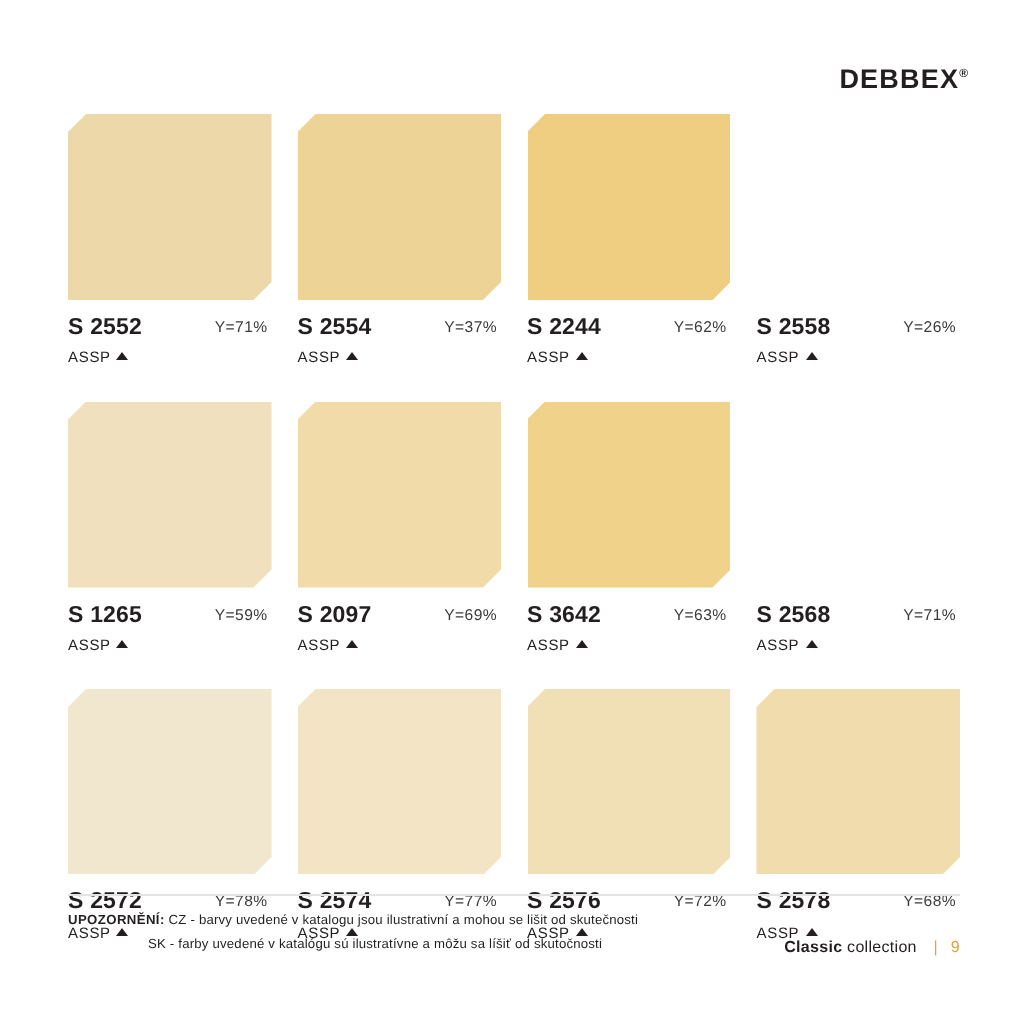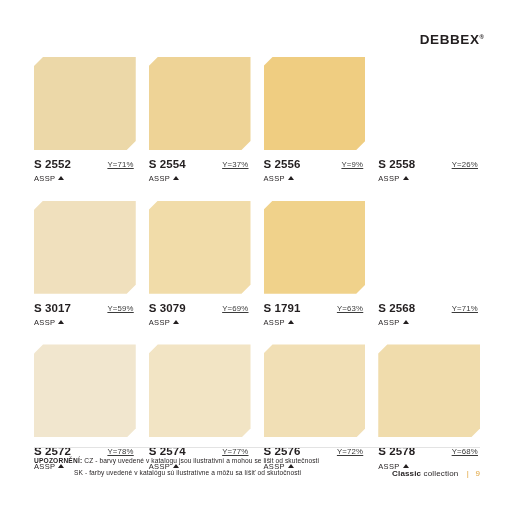--- a/index.html
+++ b/index.html
@@ -107,21 +107,20 @@
     top: -0.5px;
   }
   .yval {
     margin-left: auto;
     font-size: 7.8px;
     color: #3b3b3b;
     letter-spacing: 0.2px;
     white-space: nowrap;
     position: relative;
     top: -1px;
-    text-decoration: underline;
   }
 
   
   .divider {
     position: absolute;
     left: 34px;
     right: 30px;
     top: 447px;
     height: 1px;
     background: #e3e3e3;
@@ -204,27 +203,27 @@
           </div>
         </div>
         <div class="yval">Y=37%</div>
       </div>
     </div>
 
     <div class="cell">
       <div class="chip" style="background: rgb(239, 205, 129);"></div>
       <div class="meta">
         <div class="codes">
-          <div class="code">S 2556</div>
-          <div class="sub">
-            <span>ASSP</span>
-            <span class="tri"></span>
-          </div>
-        </div>
-        <div class="yval">Y=9%</div>
+          <div class="code">S 2244</div>
+          <div class="sub">
+            <span>ASSP</span>
+            <span class="tri"></span>
+          </div>
+        </div>
+        <div class="yval">Y=62%</div>
       </div>
     </div>
 
     <div class="cell">
       <div class="chip"></div>
       <div class="meta">
         <div class="codes">
           <div class="code">S 2558</div>
           <div class="sub">
             <span>ASSP</span>
@@ -232,49 +231,49 @@
           </div>
         </div>
         <div class="yval">Y=26%</div>
       </div>
     </div>
 
     <div class="cell">
       <div class="chip" style="background: rgb(240, 224, 189);"></div>
       <div class="meta">
         <div class="codes">
-          <div class="code">S 3017</div>
+          <div class="code">S 1265</div>
           <div class="sub">
             <span>ASSP</span>
             <span class="tri"></span>
           </div>
         </div>
         <div class="yval">Y=59%</div>
       </div>
     </div>
 
     <div class="cell">
       <div class="chip" style="background: rgb(241, 220, 169);"></div>
       <div class="meta">
         <div class="codes">
-          <div class="code">S 3079</div>
+          <div class="code">S 2097</div>
           <div class="sub">
             <span>ASSP</span>
             <span class="tri"></span>
           </div>
         </div>
         <div class="yval">Y=69%</div>
       </div>
     </div>
 
     <div class="cell">
       <div class="chip" style="background: rgb(240, 210, 139);"></div>
       <div class="meta">
         <div class="codes">
-          <div class="code">S 1791</div>
+          <div class="code">S 3642</div>
           <div class="sub">
             <span>ASSP</span>
             <span class="tri"></span>
           </div>
         </div>
         <div class="yval">Y=63%</div>
       </div>
     </div>
 
     <div class="cell">

